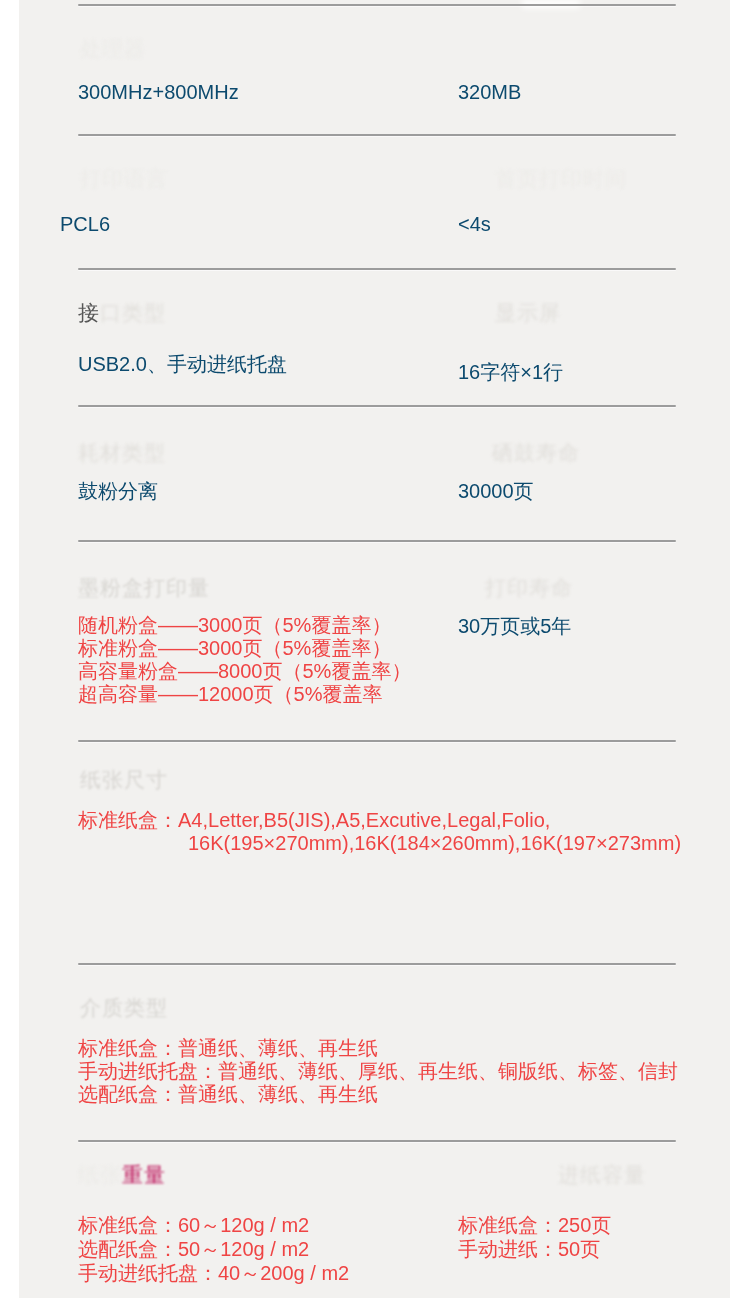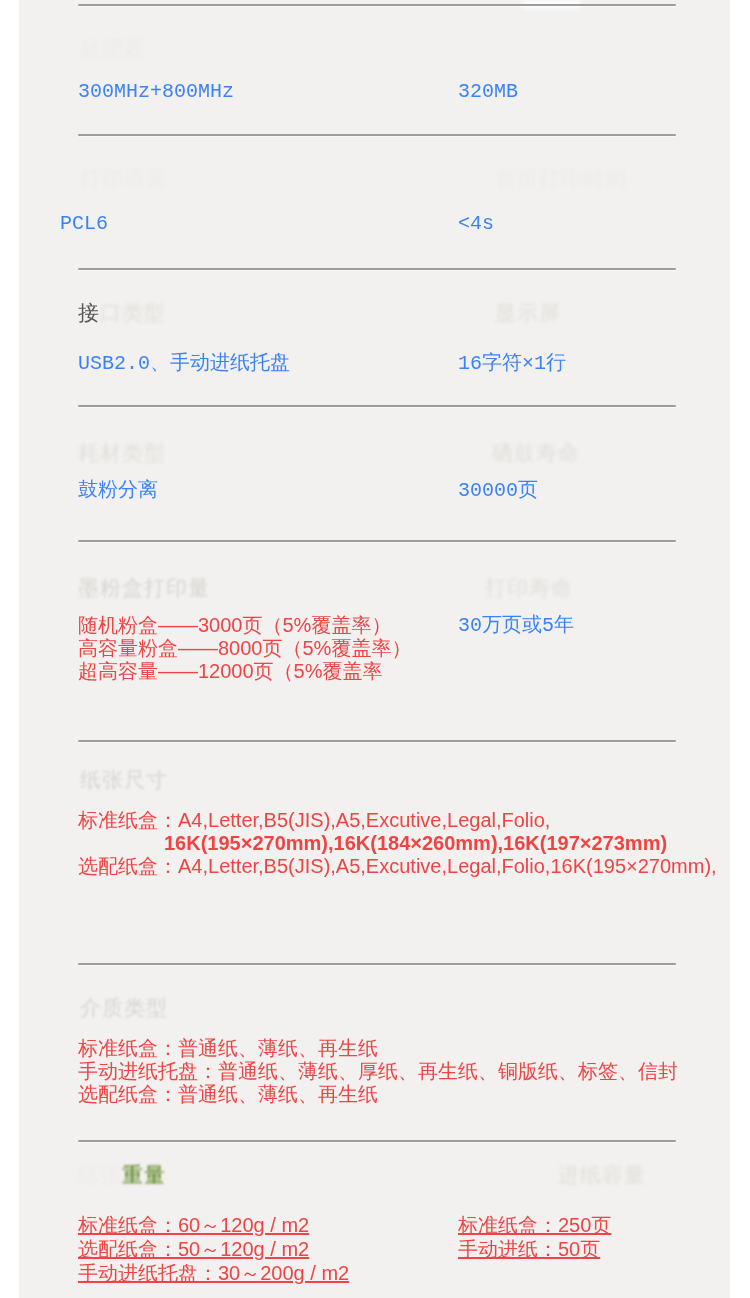--- a/index.html
+++ b/index.html
@@ -3,30 +3,30 @@
 <meta charset="utf-8">
 <style>
   html,body{margin:0;padding:0;}
   body{
     width:750px;height:1298px;position:relative;overflow:hidden;
     background:#ffffff;
     font-family:"Liberation Sans","DejaVu Sans",sans-serif;
   }
   .panel{position:absolute;left:19px;top:0;width:711px;height:1298px;background:#f2f1ef;}
   .divider{position:absolute;left:78px;width:598px;height:2px;background:#9c9c9c;border-radius:1px;box-shadow:0 1px 0 rgba(255,255,255,.6);}
-  .txt{position:absolute;font-size:20px;color:#3b82f6;line-height:24px;white-space:nowrap;font-family:Liberation Mono, monospace;}
+  .txt{position:absolute;font-size:20px;color:#0c4a6e;line-height:24px;white-space:nowrap;}
   .lines{position:absolute;font-size:20px;color:#ef4444;white-space:nowrap;}
   .lines > div{height:23px;line-height:23px;}
-  .lines.lh24 > div{height:24px;line-height:24px;text-decoration:underline;}
-  .indent{margin-left:86px;font-weight:bold;}
+  .lines.lh24 > div{height:24px;line-height:24px;}
+  .indent{margin-left:110px;}
   .ghost{position:absolute;font-size:21px;line-height:25px;white-space:nowrap;letter-spacing:1px;}
   .g1{color:#ecebe8;filter:blur(1.5px);}
   .g2{color:#e1dfdb;filter:blur(1.5px);}
   .g3{color:#d7d5d1;filter:blur(1.3px);}
-  .semi{color:#4d7c0f;filter:blur(.8px);}
+  .semi{color:#be185d;filter:blur(.8px);}
   .strongch{color:#575757;filter:blur(.3px);}
   .smudge{position:absolute;left:522px;top:0;width:58px;height:8px;background:#ffffff;filter:blur(3px);}
 </style>
 </head>
 <body>
 
 <div class="panel"></div>
 <div class="smudge"></div>
 
 <div class="divider" style="top:4px"></div>
@@ -43,53 +43,53 @@
 <div class="txt" style="left:458px;top:80px">320MB</div>
 
 <div class="ghost g1" style="left:80px;top:166px">打印语言</div>
 <div class="ghost g1" style="left:495px;top:166px">首页打印时间</div>
 <div class="txt" style="left:60px;top:212px">PCL6</div>
 <div class="txt" style="left:458px;top:212px">&lt;4s</div>
 
 <div class="ghost" style="left:78px;top:300px"><span class="strongch">接</span><span class="g2">口类型</span></div>
 <div class="ghost g2" style="left:495px;top:300px">显示屏</div>
 <div class="txt" style="left:78px;top:352px">USB2.0、手动进纸托盘</div>
-<div class="txt" style="left:458px;top:352px">16字符×1行</div>
+<div class="txt" style="left:458px;top:360px">16字符×1行</div>
 
 <div class="ghost g2" style="left:78px;top:440px">耗材类型</div>
 <div class="ghost g2" style="left:492px;top:440px">硒鼓寿命</div>
 <div class="txt" style="left:78px;top:479px">鼓粉分离</div>
 <div class="txt" style="left:458px;top:479px">30000页</div>
 
 <div class="ghost g3" style="left:78px;top:575px">墨粉盒打印量</div>
 <div class="ghost g2" style="left:485px;top:575px">打印寿命</div>
 <div class="lines" style="left:78px;top:614px">
   <div>随机粉盒——3000页（5%覆盖率）</div>
+  <div>标准粉盒——3000页（5%覆盖率）</div>
   <div>高容量粉盒——8000页（5%覆盖率）</div>
   <div>超高容量——12000页（5%覆盖率</div>
 </div>
 <div class="txt" style="left:458px;top:614px">30万页或5年</div>
 
 <div class="ghost g3" style="left:80px;top:767px">纸张尺寸</div>
 <div class="lines" style="left:78px;top:809px">
   <div>标准纸盒：A4,Letter,B5(JIS),A5,Excutive,Legal,Folio,</div>
   <div class="indent">16K(195×270mm),16K(184×260mm),16K(197×273mm)</div>
-  <div>选配纸盒：A4,Letter,B5(JIS),A5,Excutive,Legal,Folio,16K(195×270mm),</div>
 </div>
 
 <div class="ghost g3" style="left:80px;top:995px">介质类型</div>
 <div class="lines" style="left:78px;top:1037px">
   <div>标准纸盒：普通纸、薄纸、再生纸</div>
   <div>手动进纸托盘：普通纸、薄纸、厚纸、再生纸、铜版纸、标签、信封</div>
   <div>选配纸盒：普通纸、薄纸、再生纸</div>
 </div>
 
 <div class="ghost" style="left:78px;top:1162px"><span class="g1">纸张</span><span class="semi">重量</span></div>
 <div class="ghost g2" style="left:558px;top:1162px">进纸容量</div>
 <div class="lines lh24" style="left:78px;top:1213px">
   <div>标准纸盒：60～120g / m2</div>
   <div>选配纸盒：50～120g / m2</div>
-  <div>手动进纸托盘：30～200g / m2</div>
+  <div>手动进纸托盘：40～200g / m2</div>
 </div>
 <div class="lines lh24" style="left:458px;top:1213px">
   <div>标准纸盒：250页</div>
   <div>手动进纸：50页</div>
 </div>
 
 </body></html>

